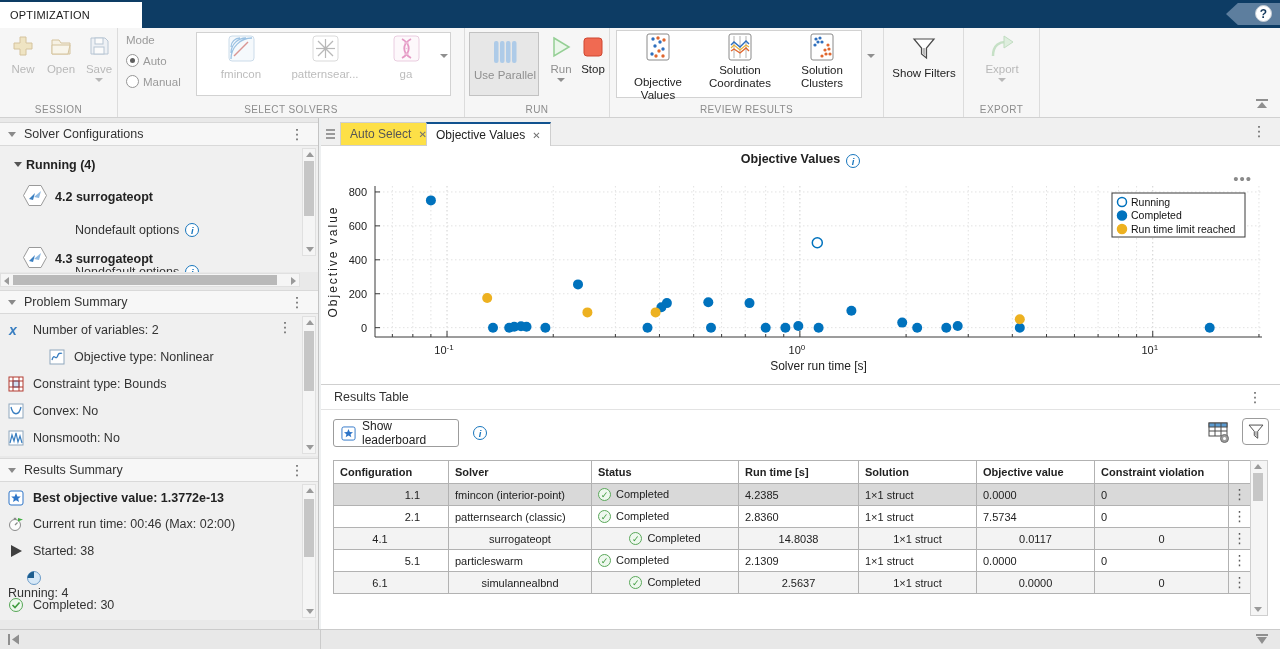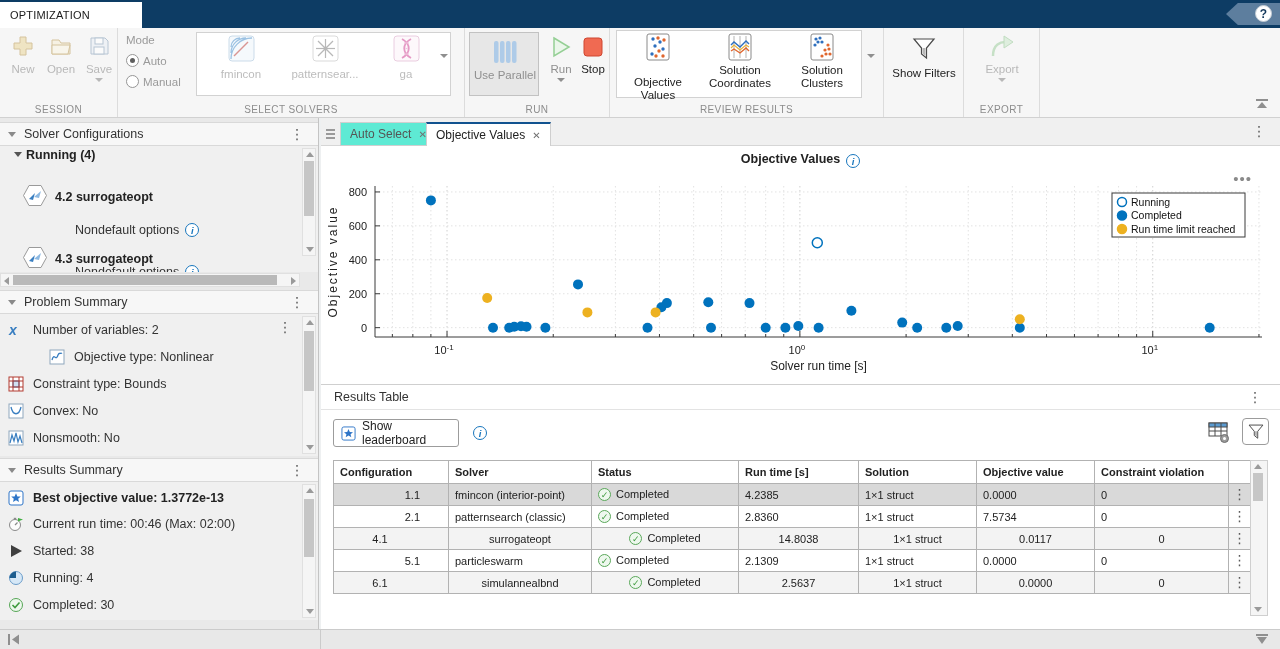--- a/index.html
+++ b/index.html
@@ -58,21 +58,21 @@
   .sum-row .ic{margin-right:9px;display:inline-flex;}
   .hscroll{position:absolute;left:0;width:300px;height:14px;background:#f5f5f5;border:1px solid #e0e0e0;box-sizing:border-box;}
   .hthumb{position:absolute;top:1px;height:10px;background:#b9b9b9;}
   .harr{position:absolute;top:3px;width:0;height:0;border-top:4px solid transparent;border-bottom:4px solid transparent;}
   .harr.l{border-right:5px solid #9a9a9a;left:3px;}
   .harr.r{border-left:5px solid #9a9a9a;right:3px;}
   
   #main{left:321px;top:118px;width:959px;height:511px;background:#fff;}
   #docbar{left:0;top:0;width:959px;height:28px;background:#f0f0f0;border-bottom:1px solid #d6d6d6;box-sizing:border-box;}
   .doc-tab{position:absolute;top:4px;height:24px;line-height:22px;font-size:12px;padding:0 9px;box-sizing:border-box;white-space:nowrap;}
-  .doc-tab.inactive{background:#5eead4;border:1px solid #cfcfcf;color:#555;}
+  .doc-tab.inactive{background:#fde047;border:1px solid #cfcfcf;color:#555;}
   .doc-tab.active{background:#fff;border:1px solid #cfcfcf;border-top:2px solid #11528f;border-bottom:none;color:#222;}
   .tab-x{color:#707070;font-size:10px;margin-left:7px;}
   .grip{display:inline-block;width:9px;}
   .grip div{height:2px;background:#9a9a9a;margin:2px 0;}
   
   #chart-panel{left:0;top:28px;width:959px;height:239px;background:#fff;border-bottom:1px solid #cfcfcf;box-sizing:border-box;}
   #chart-title-row{position:absolute;left:0;top:6px;width:959px;text-align:center;font-weight:bold;font-size:12.5px;color:#222;}
   #chart-menu{position:absolute;right:28px;top:24px;color:#8a8a8a;font-size:15px;letter-spacing:1px;}
   
   #results-panel{left:0;top:267px;width:959px;height:244px;background:#fff;}
@@ -311,21 +311,21 @@
 </div>
 
 <div id="sidebar" class="abs">
 
   <div class="sec-head" style="top:4px;">
     <span class="tri"></span>
     <span class="t">Solver Configurations</span>
     <span class="kebab">⋮</span>
   </div>
   <div class="sec-body" style="top:28px;height:126px;">
-    <div class="tree-group" style="left:14px;top:2px;">
+    <div class="tree-group" style="left:14px;top:12px;">
       <span class="tri"></span><span>Running (4)</span>
     </div>
     <div class="cfg-row" style="top:38px;">
       <span><svg width="26" height="23" viewBox="0 0 26 23">
             <polygon points="7,1.5 19,1.5 24.5,11.5 19,21.5 7,21.5 1.5,11.5" fill="#fff" stroke="#9a9a9a"></polygon>
             <polygon points="7,15 13,9 11,16" fill="#3a7fc1"></polygon>
             <polygon points="12,13 19,7 17,14" fill="#8db9e2"></polygon>
           </svg></span>
       <span class="txt"><span>4.2</span>&nbsp;<span>surrogateopt</span></span>
     </div>
@@ -449,21 +449,21 @@
       <span>Current run time: 00:46 (Max: 02:00)</span>
     </div>
     <div class="sum-row" style="top:61px;">
       <span class="ic">
           <svg width="16" height="16" viewBox="0 0 16 16">
             <polygon points="3,2 14,8 3,14" fill="#3f3f3f"></polygon>
           </svg>
         </span>
       <span>Started: 38</span>
     </div>
-    <div class="sum-row" style="top:88px;">
+    <div class="sum-row" style="top:88px;flex-direction:column;">
       <span class="ic">
           <svg width="16" height="16" viewBox="0 0 16 16">
             <circle cx="8" cy="8" r="6.5" fill="#d6e8f7" stroke="#6b9cc9"></circle>
             <path d="M8 8 L8 1.5 A6.5 6.5 0 0 0 1.5 8 Z" fill="#1c5d8f"></path>
           </svg>
         </span>
       <span>Running: 4</span>
     </div>
     <div class="sum-row" style="top:115px;">
       <span class="ic">

